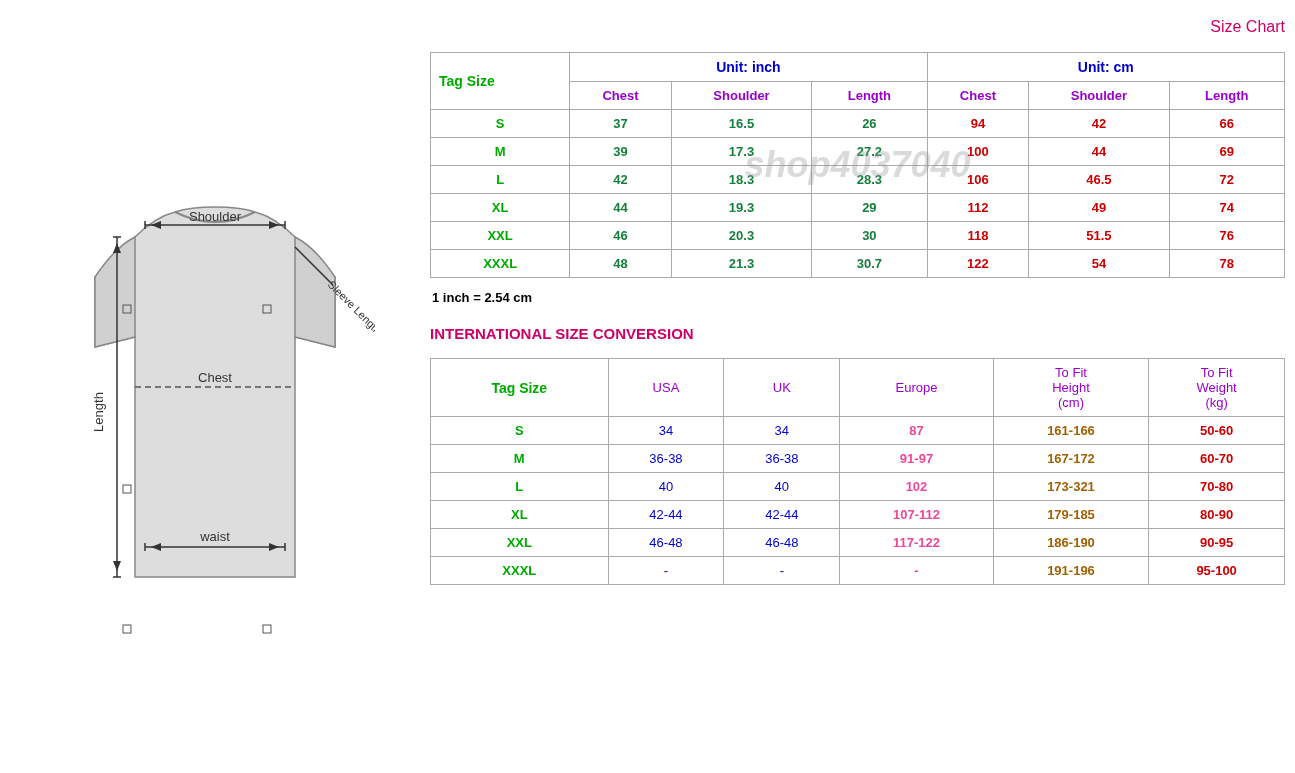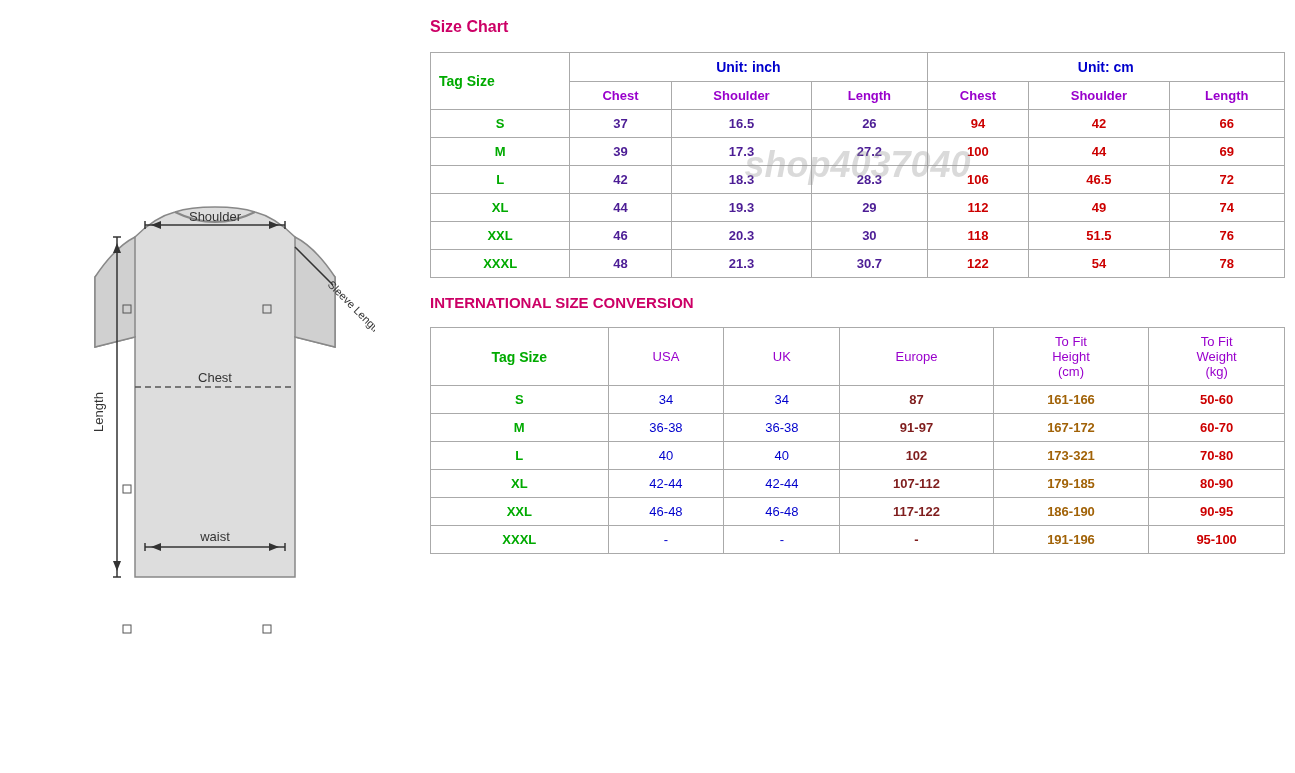--- a/index.html
+++ b/index.html
@@ -36,23 +36,23 @@
 
     .right-panel {
       flex: 1;
       padding: 10px 10px 10px 0;
       display: flex;
       flex-direction: column;
       gap: 8px;
     }
 
     .section-title {
-      text-align: left;
+      text-align: right;
       font-size: 16px;
-      font-weight: bold;
+      font-weight: normal;
       color: #cc0066;
       padding: 8px 0;
     }
 
     .size-table {
       width: 100%;
       border-collapse: collapse;
       border: 1px solid #aaa;
     }
 
@@ -83,21 +83,21 @@
       text-align: left;
       padding-left: 8px;
     }
 
     .size-table .tag-size-cell {
       color: #00aa00;
       font-weight: bold;
     }
 
     .size-table .inch-val {
-      color: #4c1d95;
+      color: #15803d;
       font-weight: bold;
       text-align: center;
     }
 
     .size-table .cm-val {
       color: #cc0000;
       font-weight: bold;
     }
 
     .conversion-note {
@@ -143,21 +143,21 @@
       color: #00aa00;
       font-weight: bold;
     }
 
     .intl-table .usa-val, .intl-table .uk-val {
       color: #0000cc;
       font-weight: normal;
     }
 
     .intl-table .europe-val {
-      color: #7f1d1d;
+      color: #ec4899;
       font-weight: bold;
       margin-left: 48px;
     }
 
     .intl-table .height-val {
       color: #a16207;
       font-weight: bold;
     }
 
     .intl-table .weight-val {
@@ -314,20 +314,21 @@
     <td class="inch-val">21.3</td>
     <td class="inch-val">30.7</td>
     <td class="cm-val">122</td>
     <td class="cm-val">54</td>
     <td class="cm-val">78</td>
   </tr>
         </tbody>
     </table>
   </div>
 
+  <div class="conversion-note">1 inch = 2.54 cm</div>
 
   <div class="intl-title">INTERNATIONAL SIZE CONVERSION</div>
 
   <table class="intl-table">
     <thead>
       <tr>
         <th class="tag-size-header">Tag Size</th>
         <th class="col-header">USA</th>
         <th class="col-header">UK</th>
         <th class="col-header">Europe</th>

